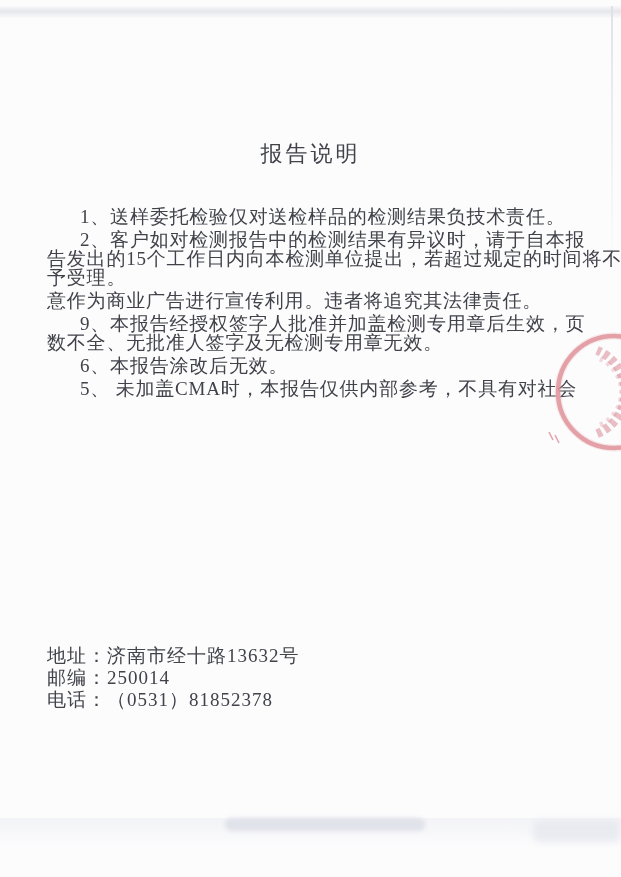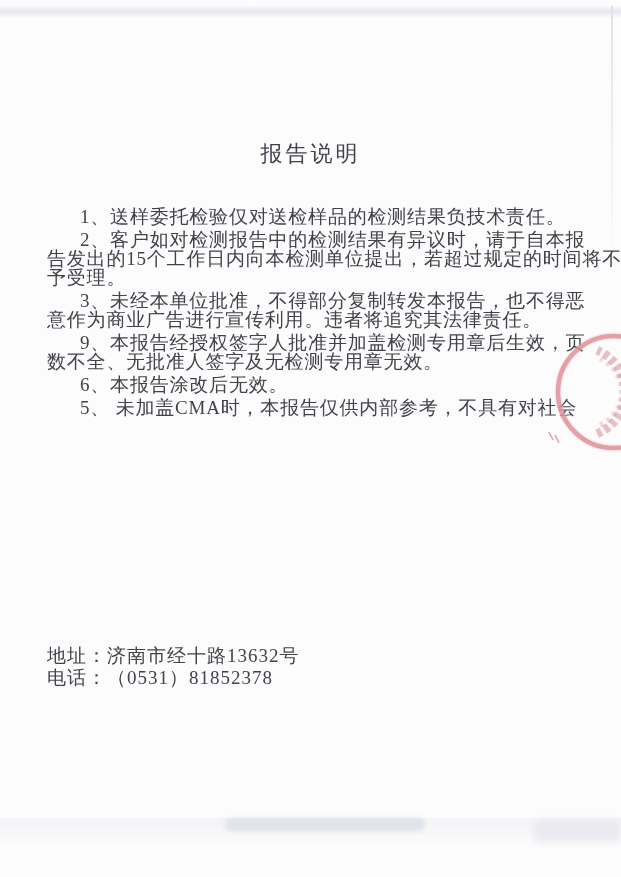--- a/index.html
+++ b/index.html
@@ -58,21 +58,20 @@
   <div class="notes">
     <p>
       <span class="ln first">1、送样委托检验仅对送检样品的检测结果负技术责任。</span>
     </p>
     <p>
       <span class="ln first">2、客户如对检测报告中的检测结果有异议时，请于自本报</span>
       <span class="ln">告发出的15个工作日内向本检测单位提出，若超过规定的时间将不</span>
       <span class="ln">予受理。</span>
     </p>
     <p>
-      <span class="ln first">3、未经本单位批准，不得部分复制转发本报告，也不得恶</span>
       <span class="ln">意作为商业广告进行宣传利用。违者将追究其法律责任。</span>
     </p>
     <p>
       <span class="ln first">9、本报告经授权签字人批准并加盖检测专用章后生效，页</span>
       <span class="ln">数不全、无批准人签字及无检测专用章无效。</span>
     </p>
     <p>
       <span class="ln first">6、本报告涂改后无效。</span>
     </p>
     <p>
@@ -86,16 +85,17 @@
     <circle cx="75" cy="68" r="56" fill="none" stroke="#eab3b8" stroke-width="7" opacity="0.25"></circle>
 
     <path d="M 58.1 109.7 A 45 45 0 0 0 58.1 26.3" fill="none" stroke="#d4808b" stroke-width="9" stroke-dasharray="5 3.5" opacity="0.5"></path>
     <path d="M 61 101 A 36 36 0 0 0 61 35" fill="none" stroke="#dc96a0" stroke-width="5" stroke-dasharray="3.5 4.5" opacity="0.35"></path>
 
     <path d="M10 108 L14 116 M16 111 L20 119" stroke="#d4808b" stroke-width="1.6" opacity="0.7" fill="none"></path>
   </svg>
 
   <div class="contact">
     <span class="ln">地址：济南市经十路13632号</span>
+    <span class="ln">邮编：250014</span>
     <span class="ln">电话：（0531）81852378</span>
   </div>
 
 </div>
 
 </body></html>

